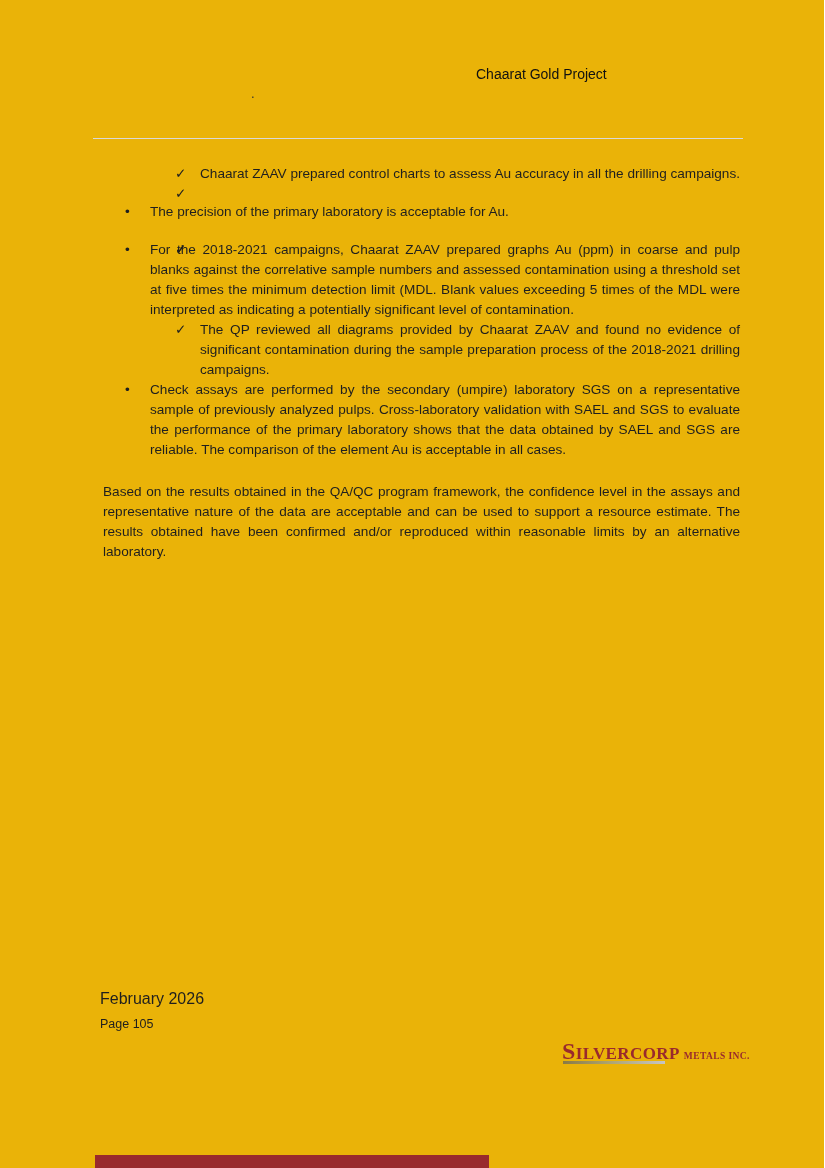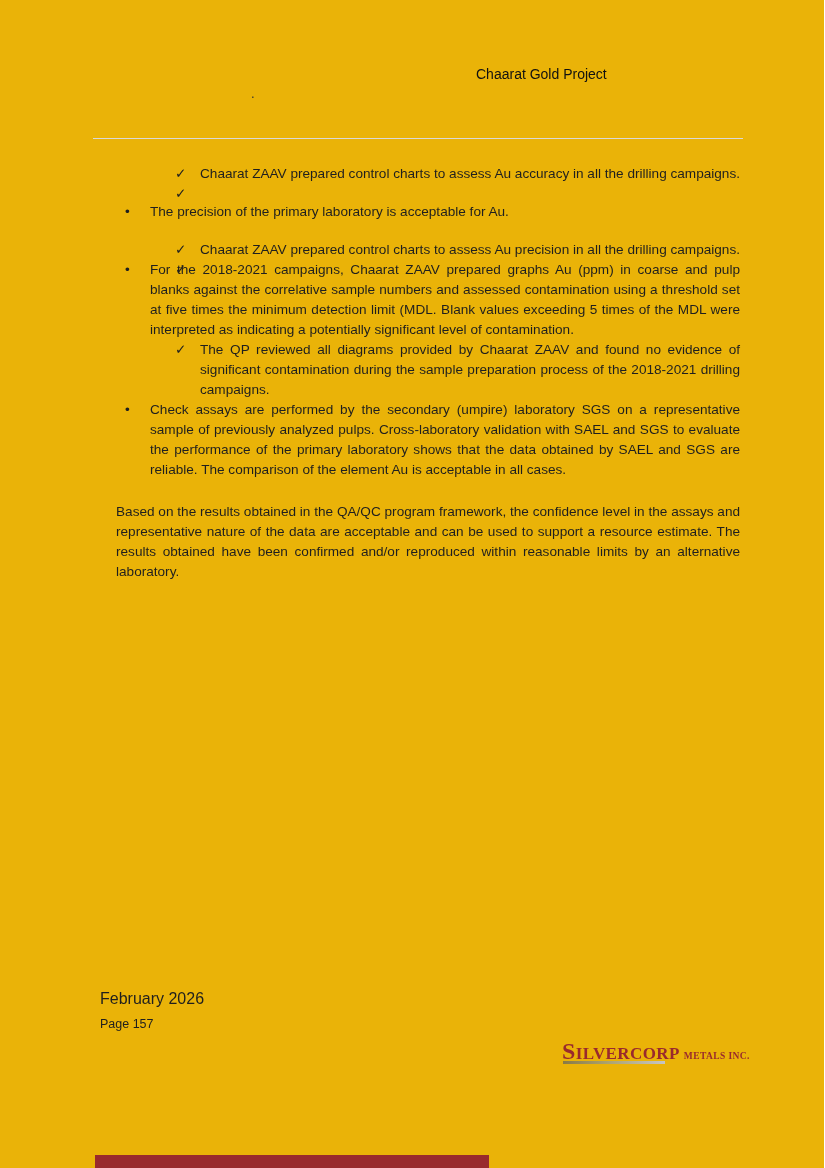--- a/index.html
+++ b/index.html
@@ -22,21 +22,21 @@
     position:absolute; top:164px; left:100px; width:640px;
     font-size:13.6px; line-height:20px; text-align:justify;
   }
   .check-list { margin:0 0 0 75px; }
   .check-item { position:relative; padding-left:25px; }
   .check-item + .check-item { margin-top:0; }
   .marker { position:absolute; left:0; top:0; text-align:left; }
   .bullet-item { position:relative; margin-left:25px; padding-left:25px; }
   .mt { margin-top:18px; }
   .bullet-item .check-list { margin:0 0 0 25px; }
-  .closing { margin:22px 0 0 16px; }
+  .closing { margin:22px 0 0 3px; }
 
   
   .page-num { position:absolute; top:1017px; left:100px; font-size:12.5px; }
   .doc-date { position:absolute; top:990px; left:100px; font-size:16px; }
 
   .logo {
     position:absolute; top:1038px; left:562px;
     font-family:"Liberation Serif", serif;
     color:var(--logo-red, #992a2d);
     white-space:nowrap;
@@ -76,21 +76,20 @@
     </div>
 
     <div class="bullet-item mt">
       <span class="marker">•</span>
       <span>The precision of the primary laboratory is acceptable for Au.</span>
     </div>
 
     <div class="check-list mt">
       <div class="check-item">
         <span class="marker">✓</span>
-        <span>Chaarat ZAAV prepared control charts to assess Au precision in all the drilling campaigns.</span>
       </div>
       <div class="check-item">
         <span class="marker">✓</span>
       </div>
     </div>
 
     <div class="bullet-item">
       <span class="marker">•</span>
       <span>For the 2018-2021 campaigns, Chaarat ZAAV prepared graphs Au (ppm) in coarse and pulp blanks against the correlative sample numbers and assessed contamination using a threshold set at five times the minimum detection limit (MDL. Blank values exceeding 5 times of the MDL were interpreted as indicating a potentially significant level of contamination.</span>
       <div class="check-list">
@@ -103,21 +102,21 @@
 
     <div class="bullet-item">
       <span class="marker">•</span>
       <span>Check assays are performed by the secondary (umpire) laboratory SGS on a representative sample of previously analyzed pulps. Cross-laboratory validation with SAEL and SGS to evaluate the performance of the primary laboratory shows that the data obtained by SAEL and SGS are reliable. The comparison of the element Au is acceptable in all cases.</span>
     </div>
 
     <p class="closing">Based on the results obtained in the QA/QC program framework, the confidence level in the assays and representative nature of the data are acceptable and can be used to support a resource estimate. The results obtained have been confirmed and/or reproduced within reasonable limits by an alternative laboratory.</p>
 
   </div>
 
-  <div class="page-num">Page 157</div>
+  <div class="page-num">Page 105</div>
   <div class="doc-date">February 2026</div>
 
   <div class="logo">
     <span class="logo-name"><span class="logo-initial">S</span><span>ILVERCORP</span></span><span class="logo-suffix">METALS INC.</span>
     <span class="logo-underline"></span>
   </div>
 
   <div class="footer-bar"></div>
 
 </div>

